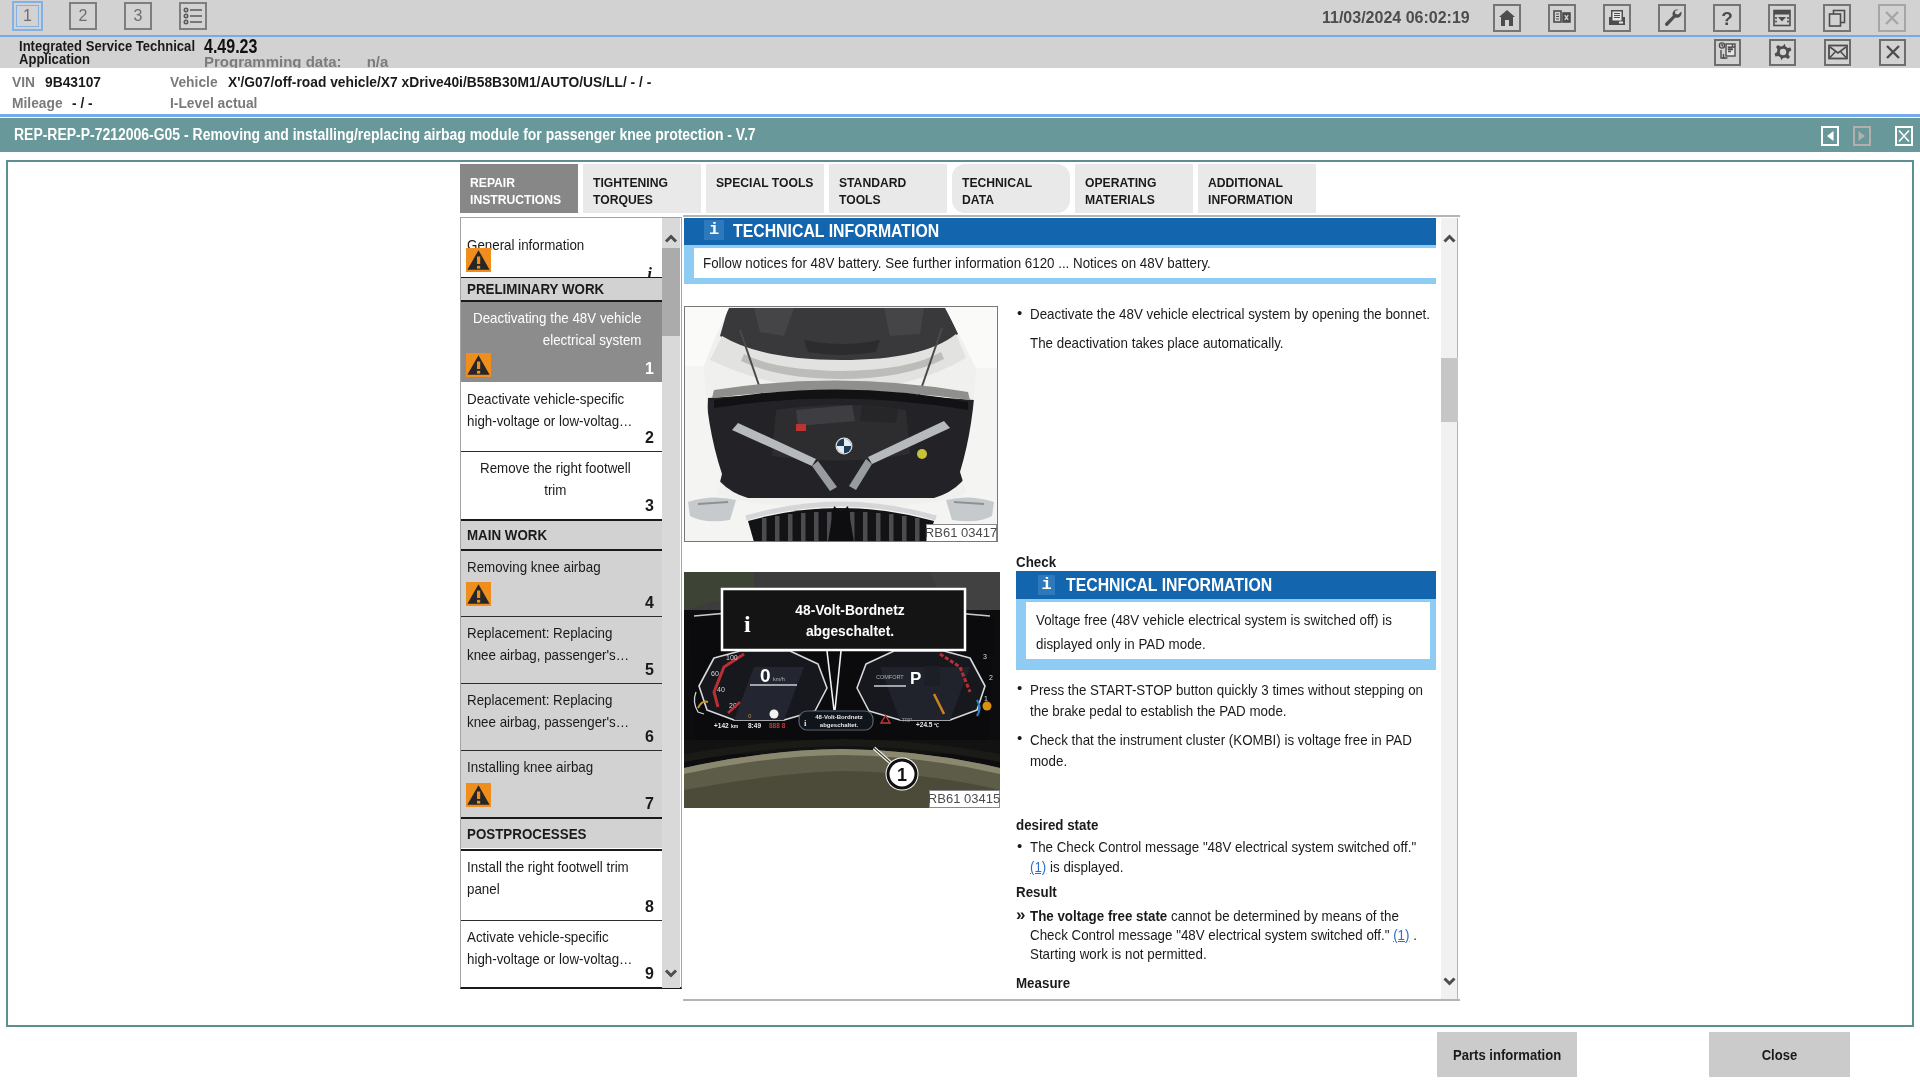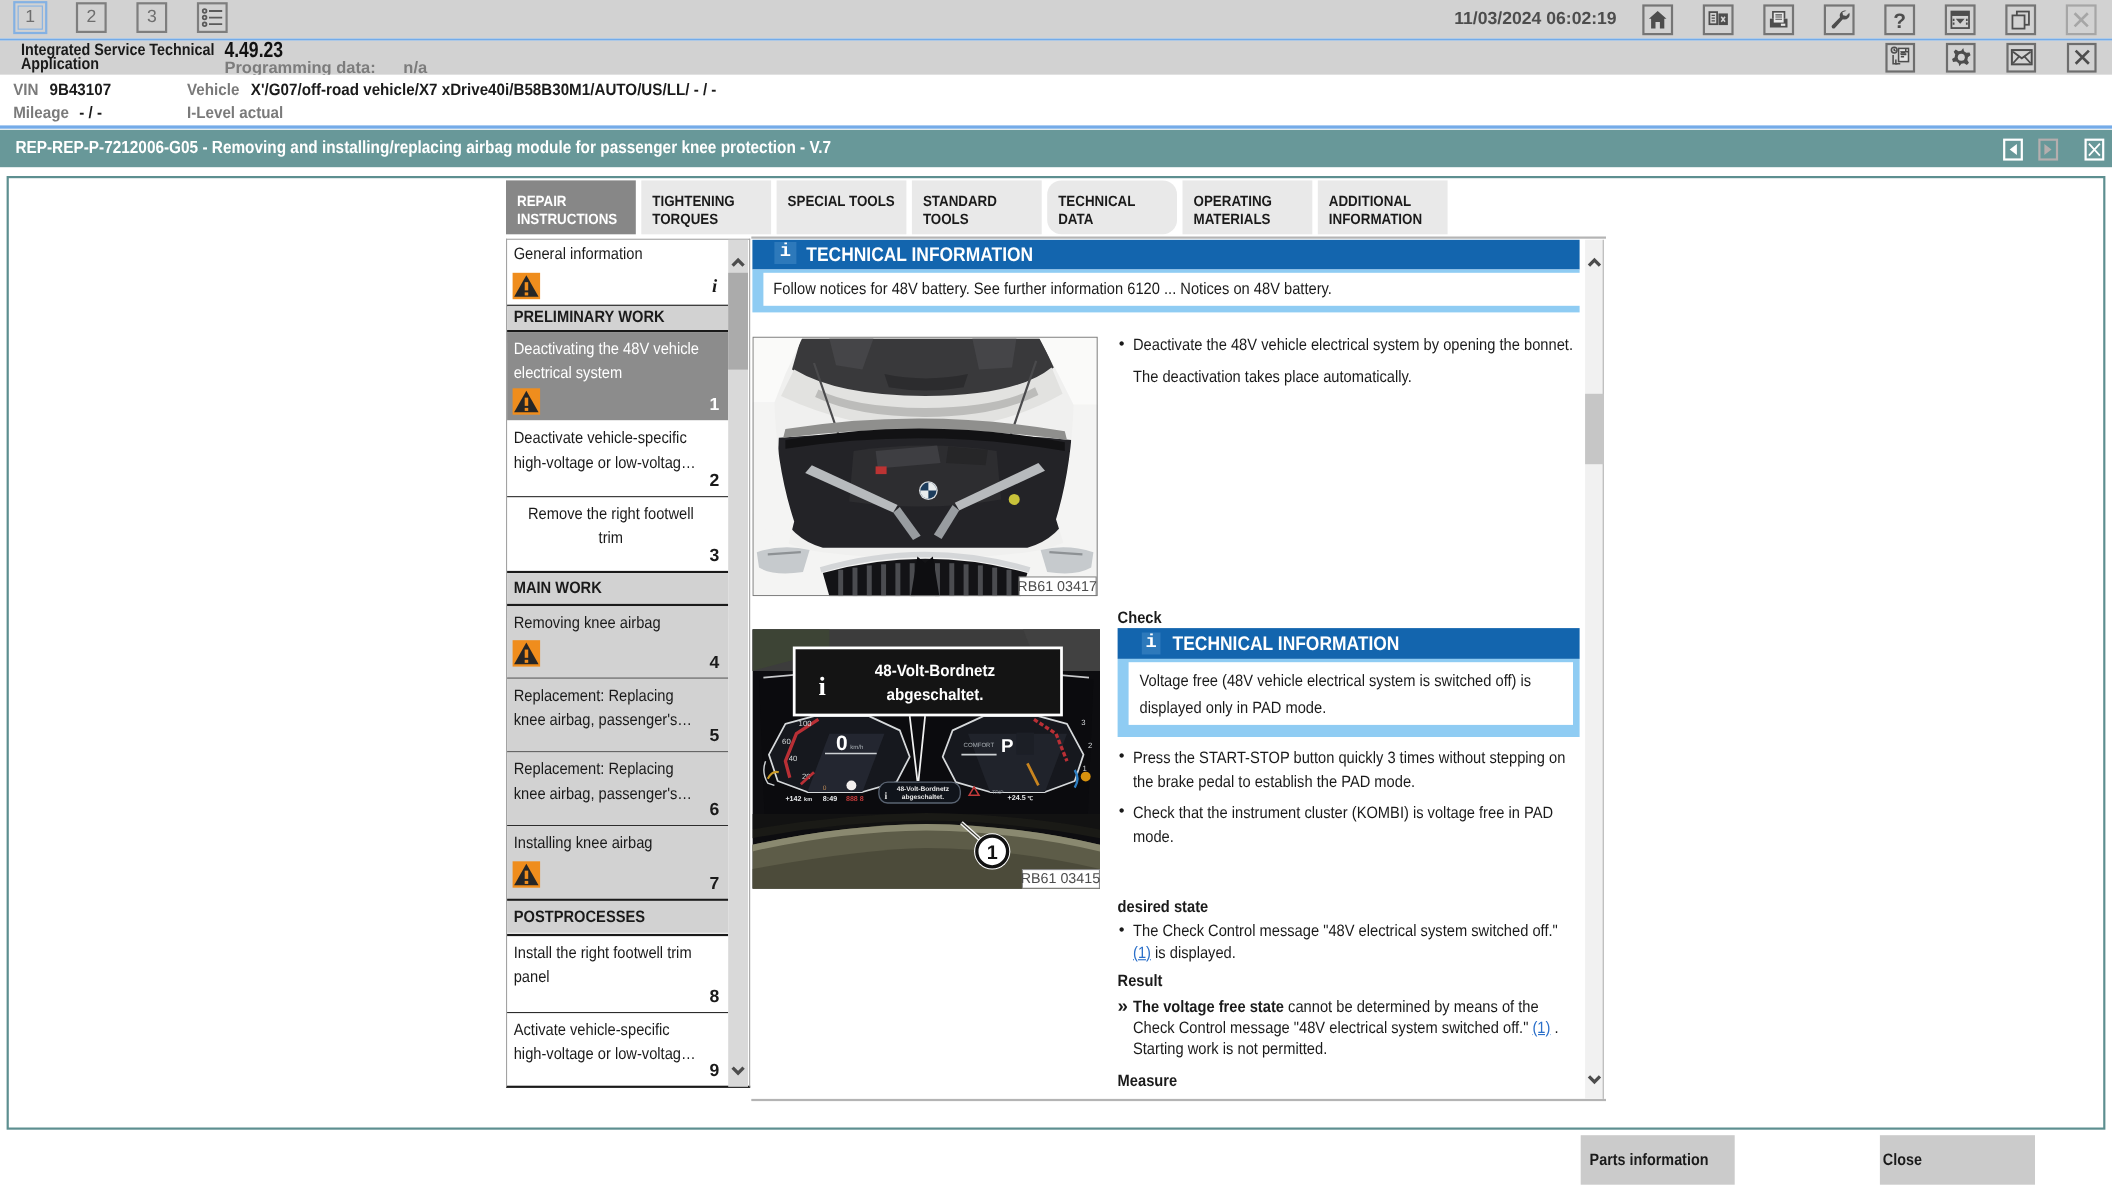--- a/index.html
+++ b/index.html
@@ -86,21 +86,21 @@
 .bullet { position:absolute; font-size:15px; color:#1a1a1a; }
 a.rlink { color:#2a6fc9; text-decoration:underline; }
 
 
 #cscroll { left:1441px; top:218px; width:17px; height:781px; background:#f1f1f1; border-right:1px solid #b4b4b4;}
 #cthumb { left:1441px; top:358px; width:17px; height:64px; background:#c6c6c6; }
 
 
 #botbar { left:0; top:1029px; width:1920px; height:51px; background:#ffffff; }
 .bbtn { position:absolute; top:1032px; height:45px; background:#cbcbcb; font-weight:bold;
-  font-size:15px; color:#1a1a1a; line-height:45px; }
+  font-size:15px; color:#1a1a1a; text-align:center; line-height:45px; }
 
 .chev { stroke:#4d4d4d; stroke-width:3; fill:none; }
 .tx { display:inline-block; transform:scaleX(0.89); transform-origin:0 0; white-space:nowrap; }
 .tx9 { display:inline-block; transform:scaleX(0.9); transform-origin:0 0; white-space:nowrap; }
 .txc { display:inline-block; transform:scaleX(0.87); white-space:nowrap; }
 </style>
 </head>
 <body>
 <div id="stage">
 
@@ -245,35 +245,35 @@
   <div class="tab" style="left:952px;border-radius:13px;"><span class="tx9">TECHNICAL<br>DATA</span></div>
   <div class="tab" style="left:1075px;"><span class="tx9">OPERATING<br>MATERIALS</span></div>
   <div class="tab" style="left:1198px;"><span class="tx9">ADDITIONAL<br>INFORMATION</span></div>
 
   <div class="abs" id="ctline"></div>
   <div class="abs" style="left:683px;top:999px;width:777px;height:2px;background:#b4b4b4;"></div>
 
   <div class="abs" id="sidebar"></div>
   <div id="sb-items">
 
-    <div class="sitem" style="top:218px;height:59px;padding-top:2px;"><span class="tx">General information</span>
+    <div class="sitem" style="top:232px;height:59px;padding-top:2px;"><span class="tx">General information</span>
       <span class="num" style="font-style:italic;font-family:'Liberation Serif',serif;font-size:17px;right:10px;bottom:6px;">i</span>
     </div>
     <div class="warni" style="top:248px;">
         <svg width="25" height="24" viewBox="0 0 25 24">
           <path d="M12.5 2.2 L23.6 21.8 L1.4 21.8 Z" fill="#262626"></path>
           <rect x="11" y="8.5" width="3.2" height="7.5" fill="#ef8d1d"></rect>
           <rect x="11" y="17.8" width="3.2" height="2.8" fill="#ef8d1d"></rect>
         </svg>
       </div>
     <div class="sep2" style="top:277px;"></div>
     <div class="shdr" style="top:278px;height:34px;line-height:22px;"><span class="tx">PRELIMINARY WORK</span></div>
     <div class="sep2" style="top:300px;"></div>
 
-    <div class="sitem witem" style="top:302px;height:80px;"><span class="tx">Deactivating the 48V vehicle<br>electrical system</span>
+    <div class="sitem witem" style="top:302px;height:80px;text-align:right;"><span class="tx">Deactivating the 48V vehicle<br>electrical system</span>
       <span class="num">1</span>
     </div>
     <div class="warni" style="top:353px;">
         <svg width="25" height="24" viewBox="0 0 25 24">
           <path d="M12.5 2.2 L23.6 21.8 L1.4 21.8 Z" fill="#262626"></path>
           <rect x="11" y="8.5" width="3.2" height="7.5" fill="#ef8d1d"></rect>
           <rect x="11" y="17.8" width="3.2" height="2.8" fill="#ef8d1d"></rect>
         </svg>
       </div>
 

